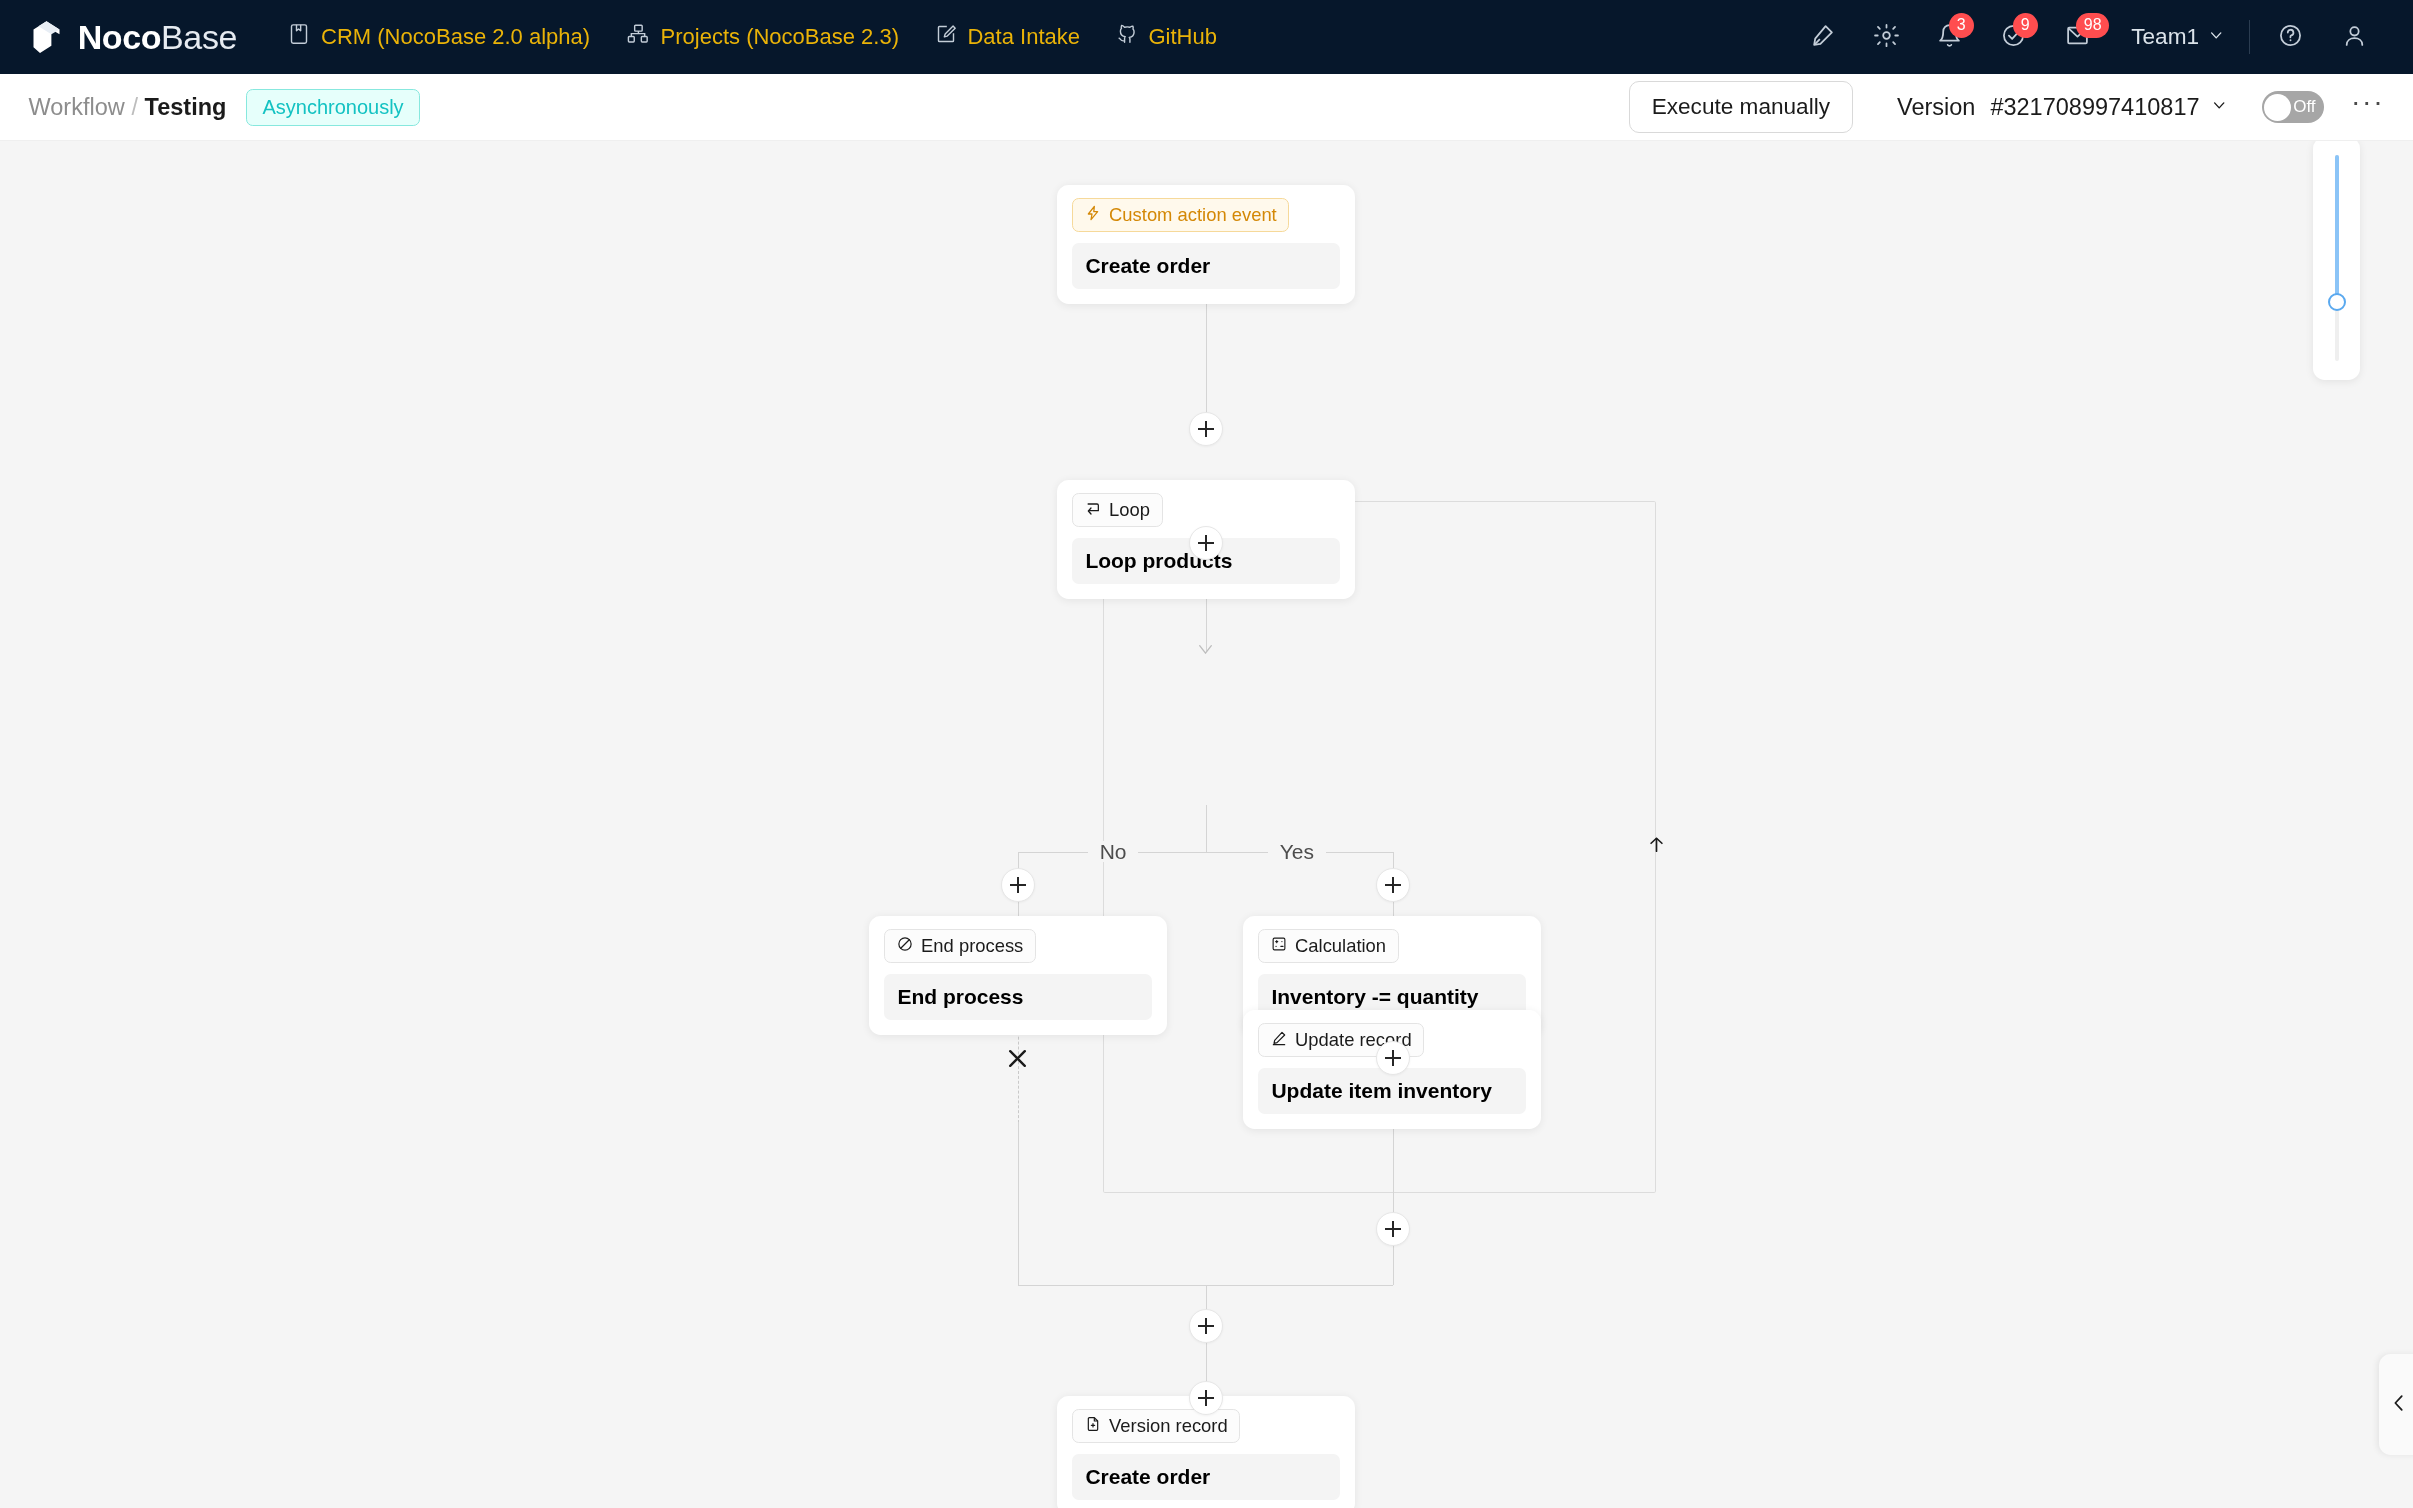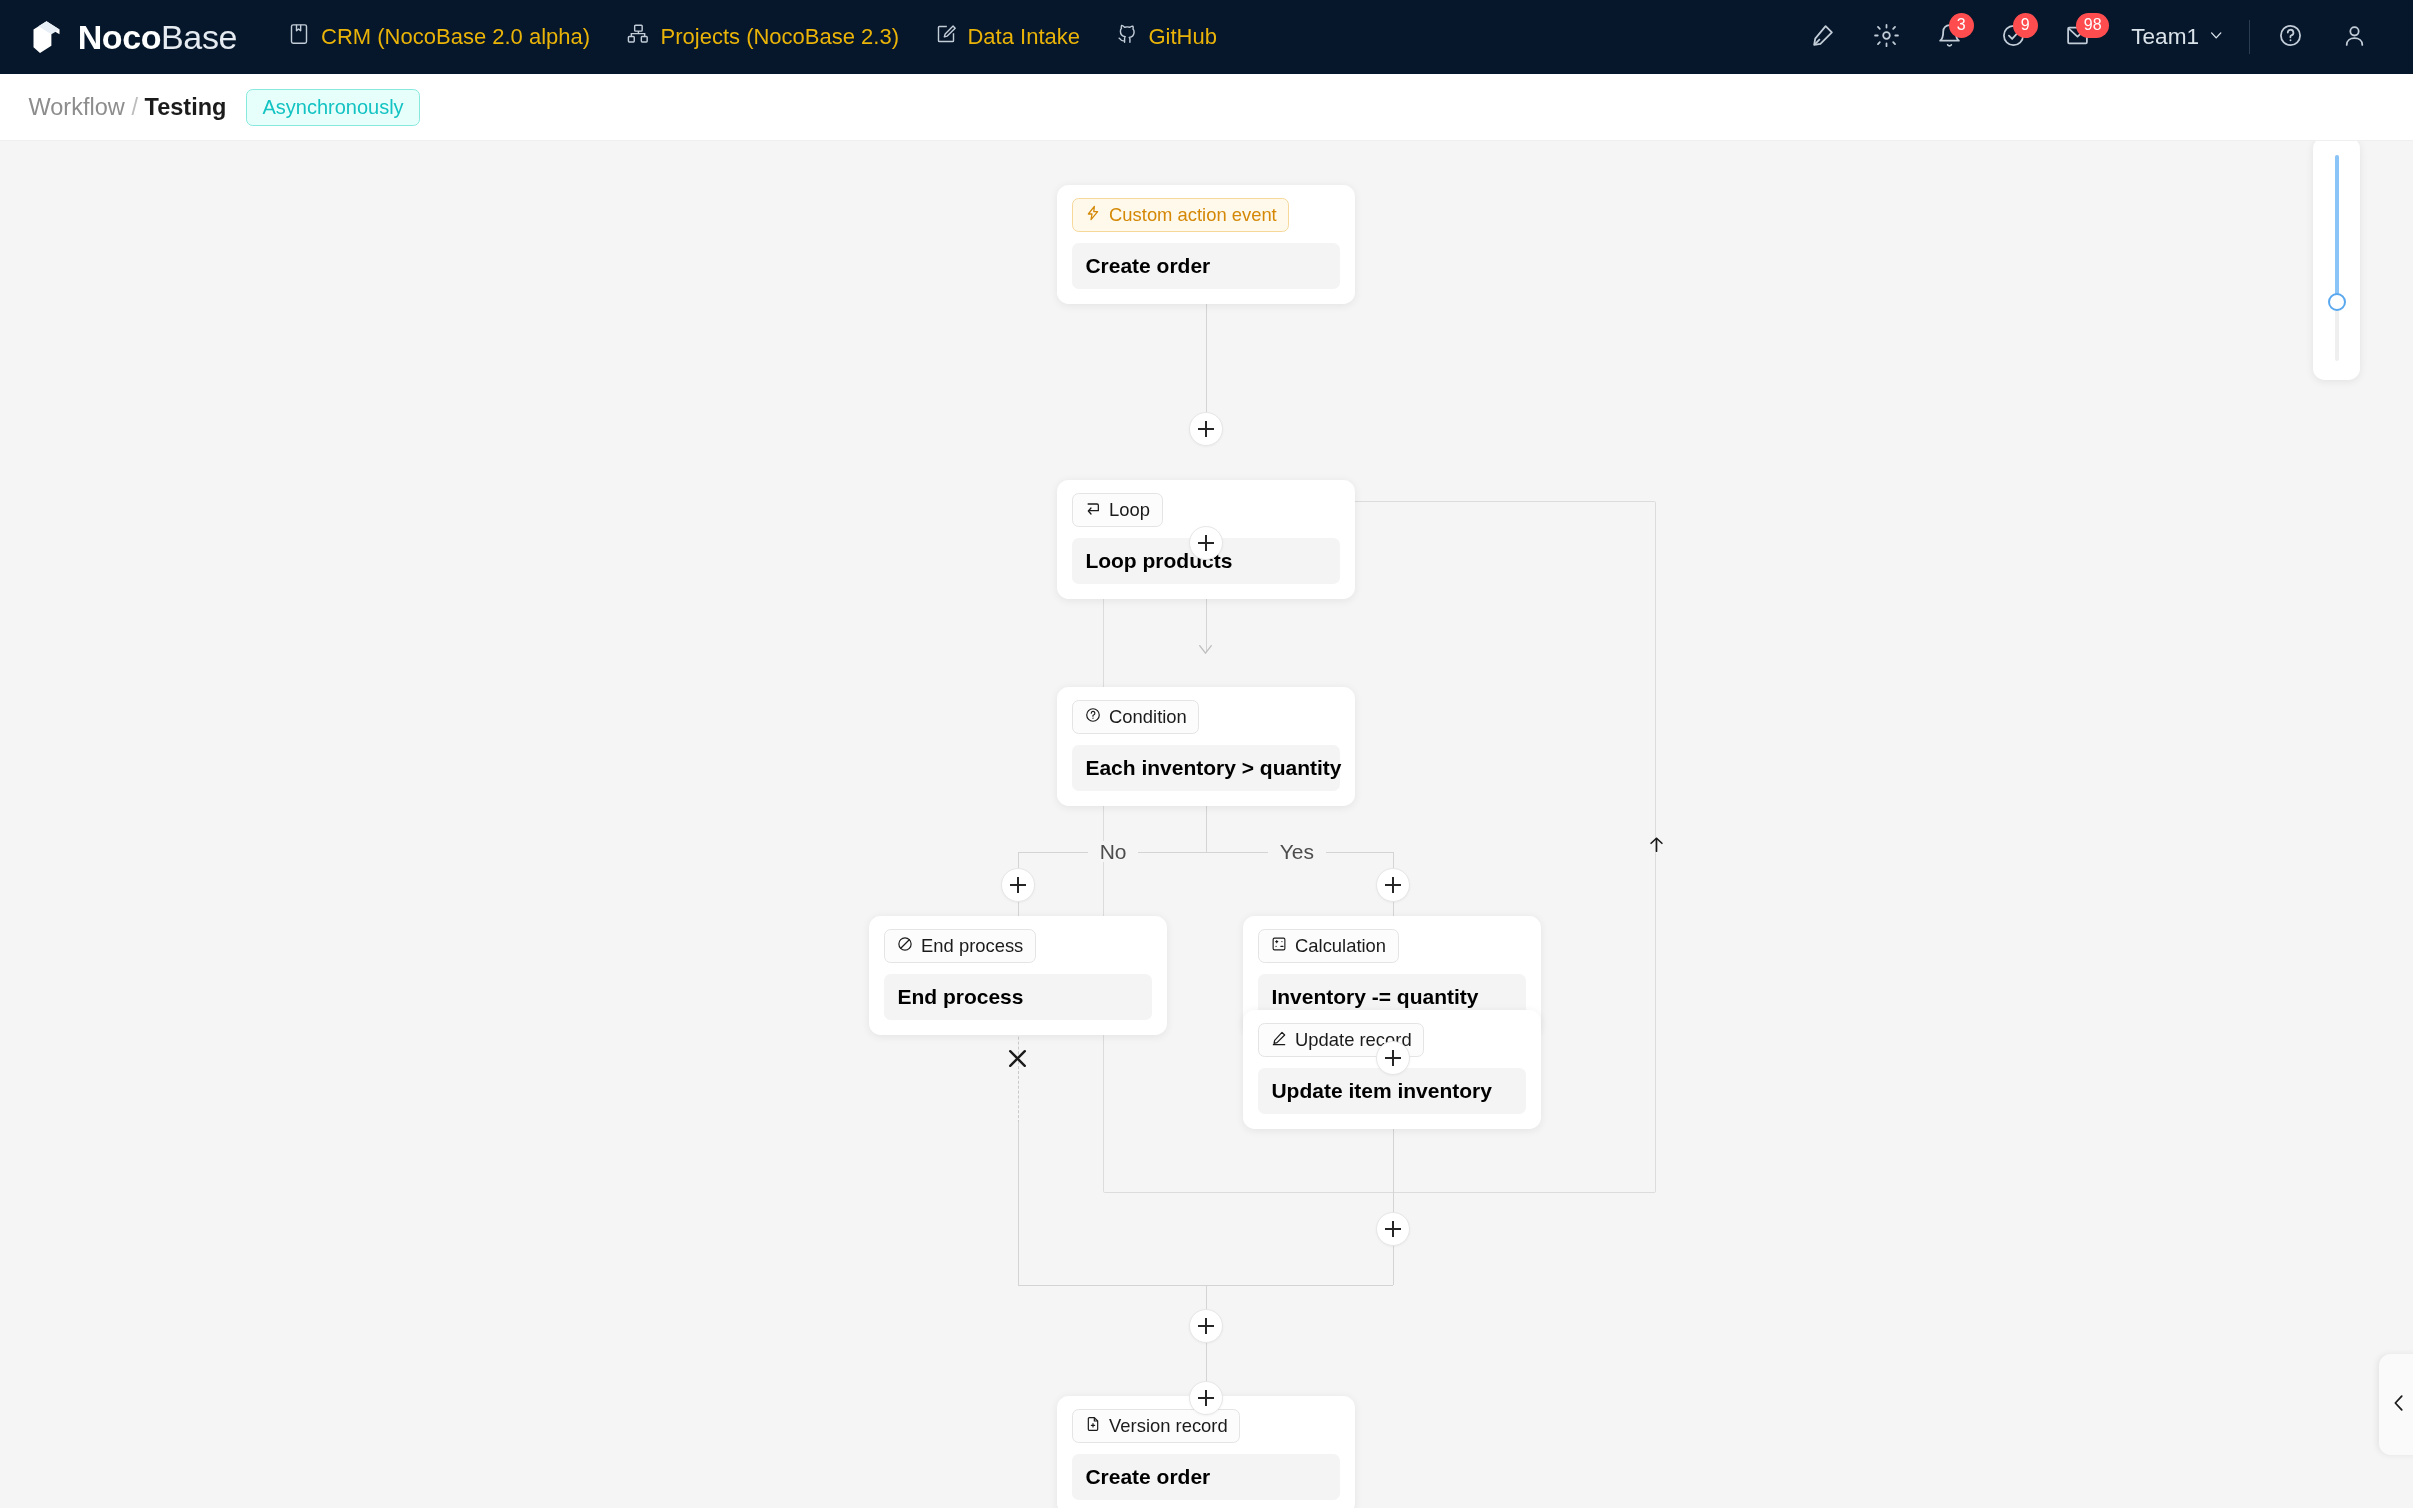--- a/index.html
+++ b/index.html
@@ -326,20 +326,39 @@
 
   </div>
 </div>
 
 <div id="subheader">
   <div class="crumb">
     <span>Workflow</span><span class="sep">/</span><span class="cur">Testing</span>
   </div>
   <div class="tag-async">Asynchronously</div>
 
+  <div class="sub-right">
+    <button class="btn-exec">Execute manually</button>
+    <div class="version-wrap">
+      <span class="version-label">Version</span>
+      <span class="version-num">
+        <span>#321708997410817</span>
+        <span>
+          <svg width="18.4" height="18.4" viewBox="0 0 24 24" fill="none" stroke="#1b1b1b" stroke-width="1.8">
+            <path d="M6 9 L12 15.5 L18 9" stroke-linecap="round" stroke-linejoin="round"></path>
+          </svg>
+        </span>
+      </span>
+    </div>
+    <div class="switch">
+      <span class="knob"></span>
+      <span class="lbl">Off</span>
+    </div>
+    <div class="dots">···</div>
+  </div>
 </div>
 
 <div id="canvas">
 
   <div class="node" style="left:1053px; top:44px; width:298px;">
     <div class="node-type trigger">
       <span>
         <svg width="16" height="16" viewBox="0 0 24 24" fill="none" stroke="#d48806" stroke-width="1.9">
           <path d="M14 2 L5 13.5 h5.5 L9 22 l10-12h-5.8z" stroke-linejoin="round"></path>
         </svg>
@@ -370,33 +389,20 @@
 
   <div class="vline" style="left:1202px; top:456px; height:54px;"></div>
   <div class="plus" style="left:1185px; top:385px;"></div>
   <div class="vline" style="left:1202px; top:418px; height:92px;"></div>
   <div class="arrow-head" style="left:1194px; top:503px;">
     <svg width="15" height="11.7" viewBox="0 0 18 14" fill="none" stroke="#bdbdbd" stroke-width="1.6">
       <path d="M2 2 L9 11 L16 2" stroke-linecap="round" stroke-linejoin="round"></path>
     </svg>
   </div>
 
-  <div class="node" style="left:1053px; top:546px; width:298px;">
-    <div class="node-type">
-      <span>
-        <svg width="16" height="16" viewBox="0 0 24 24" fill="none" stroke="#1b1b1b" stroke-width="1.8">
-          <circle cx="12" cy="12" r="9.4"></circle>
-          <path d="M9.4 9.4a2.7 2.7 0 1 1 3.4 2.6c-.6.2-.9.7-.9 1.4v.4" stroke-linecap="round"></path>
-          <circle cx="12" cy="16.7" r="0.95" fill="#1b1b1b" stroke="none"></circle>
-        </svg>
-      </span>
-      <span>Condition</span>
-    </div>
-    <div class="node-title">Each inventory &gt; quantity</div>
-  </div>
 
   <div class="vline" style="left:1202px; top:664px; height:47px;"></div>
   <div class="hline" style="left:1014px; top:711px; width:375px;"></div>
   <div class="branch-label" style="left:1084px; top:700px;">No</div>
   <div class="branch-label" style="left:1264px; top:700px;">Yes</div>
 
   <div class="vline" style="left:1014px; top:711px; height:102px;"></div>
   <div class="plus" style="left:997px; top:727px;"></div>
   <div class="arrow-head" style="left:1006px; top:804px;">
     <svg width="15" height="11.7" viewBox="0 0 18 14" fill="none" stroke="#bdbdbd" stroke-width="1.6">

